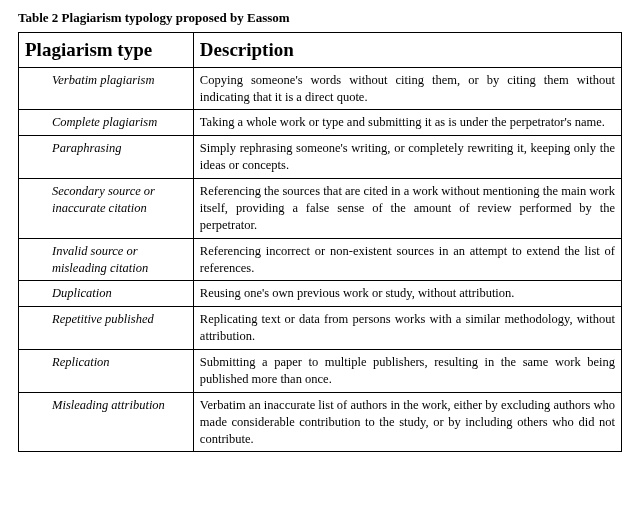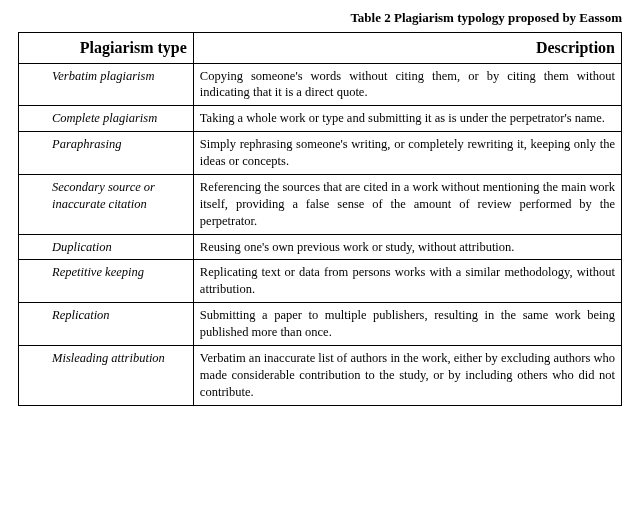--- a/index.html
+++ b/index.html
@@ -9,41 +9,41 @@
     }
     body {
       background: #fff;
       font-family: "Times New Roman", Times, serif;
       font-size: 12.5px;
       color: #000;
       width: 640px;
       padding: 10px 18px 10px 18px;
     }
     .table-title {
-      text-align: right;
+      text-align: left;
       font-weight: bold;
       font-size: 13px;
       margin-bottom: 6px;
     }
     table {
       width: 100%;
       border-collapse: collapse;
       border: 1.5px solid #000;
     }
     th, td {
       border: 1px solid #000;
       padding: 4px 6px;
       vertical-align: top;
       line-height: 1.35;
     }
     th {
       font-weight: bold;
-      text-align: right;
+      text-align: left;
       background: #fff;
-      font-size: 16px;
+      font-size: 19px;
     }
     td:first-child {
       width: 29%;
       font-style: italic;
       padding-left: 33px;
     }
     td:last-child {
       width: 71%;
       text-align: justify;
       margin-left: 20px;
@@ -72,25 +72,29 @@
       </tr>
       <tr>
         <td>Paraphrasing</td>
         <td>Simply rephrasing someone's writing, or completely rewriting it, keeping only the ideas or concepts.</td>
       </tr>
       <tr>
         <td>Secondary source or inaccurate citation</td>
         <td>Referencing the sources that are cited in a work without mentioning the main work itself, providing a false sense of the amount of review performed by the perpetrator.</td>
       </tr>
       <tr>
+        <td>Invalid source or misleading citation</td>
+        <td>Referencing incorrect or non-existent sources in an attempt to extend the list of references.</td>
+      </tr>
+      <tr>
         <td>Duplication</td>
         <td>Reusing one's own previous work or study, without attribution.</td>
       </tr>
       <tr>
-        <td>Repetitive keeping</td>
+        <td>Repetitive published</td>
         <td>Replicating text or data from persons works with a similar methodology, without attribution.</td>
       </tr>
       <tr>
         <td>Replication</td>
         <td>Submitting a paper to multiple publishers, resulting in the same work being published more than once.</td>
       </tr>
       <tr>
         <td>Misleading attribution</td>
         <td>Verbatim an inaccurate list of authors in the work, either by excluding authors who made considerable contribution to the study, or by including others who did not contribute.</td>
       </tr>

